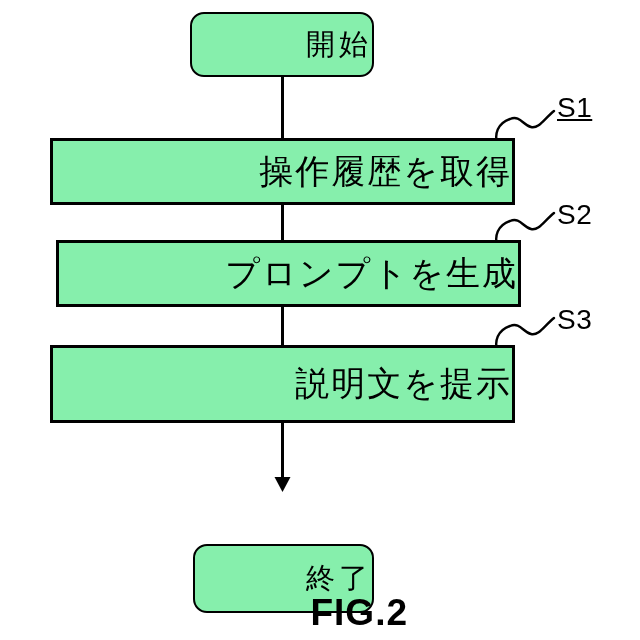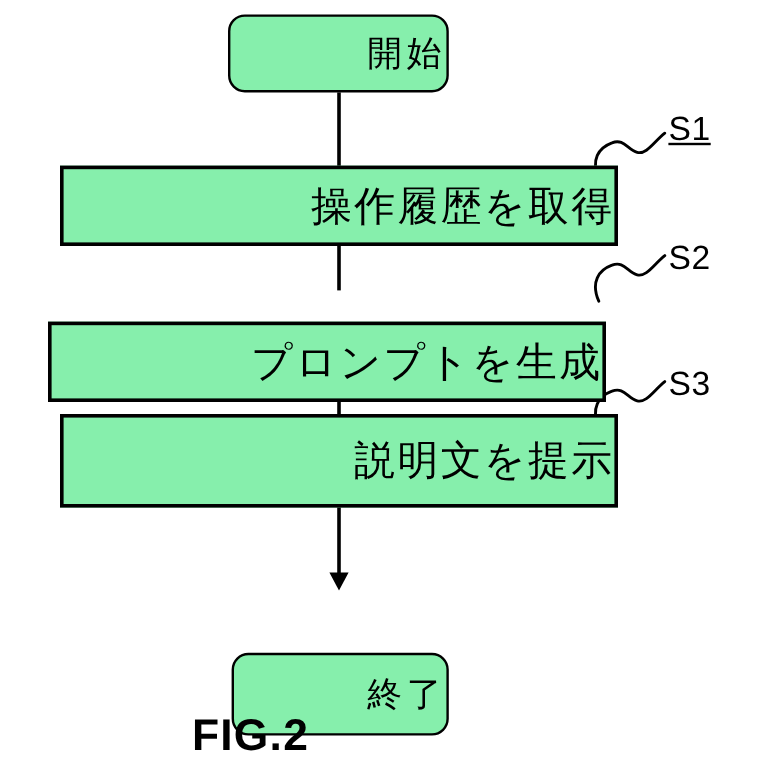--- a/index.html
+++ b/index.html
@@ -47,21 +47,21 @@
     position: absolute;
     font-size: 28px;
     line-height: 1;
     letter-spacing: 0.5px;
   }
   .caption {
     position: absolute;
     left: 160px;
     top: 592px;
     width: 248px;
-    text-align: left;
+    text-align: right;
     font-size: 37px;
     font-weight: bold;
     letter-spacing: 1px;
   }
 </style>
 </head>
 <body>
 
 <div class="canvas">
 
@@ -80,21 +80,21 @@
 
   <div class="node terminal" style="left:190px; top:12px; width:184px; height:65px;">
     <span>開始</span>
   </div>
 
   <div class="node process" style="left:50px; top:138px; width:465px; height:67px;">
     <span>操作履歴を取得</span>
   </div>
   <div class="step-label" style="left:557px; top:94px;text-decoration:underline;">S1</div>
 
-  <div class="node process" style="left:40px; top:240px; width:465px; height:67px;margin-top:28px;">
+  <div class="node process" style="left:56px; top:240px; width:465px; height:67px;">
     <span>プロンプトを生成</span>
   </div>
   <div class="step-label" style="left:557px; top:201px;">S2</div>
 
   <div class="node process" style="left:50px; top:345px; width:465px; height:78px;">
     <span>説明文を提示</span>
   </div>
   <div class="step-label" style="left:557px; top:306px;">S3</div>
 
   <div class="node terminal" style="left:193px; top:501px; width:181px; height:69px;margin-top:43px;">

